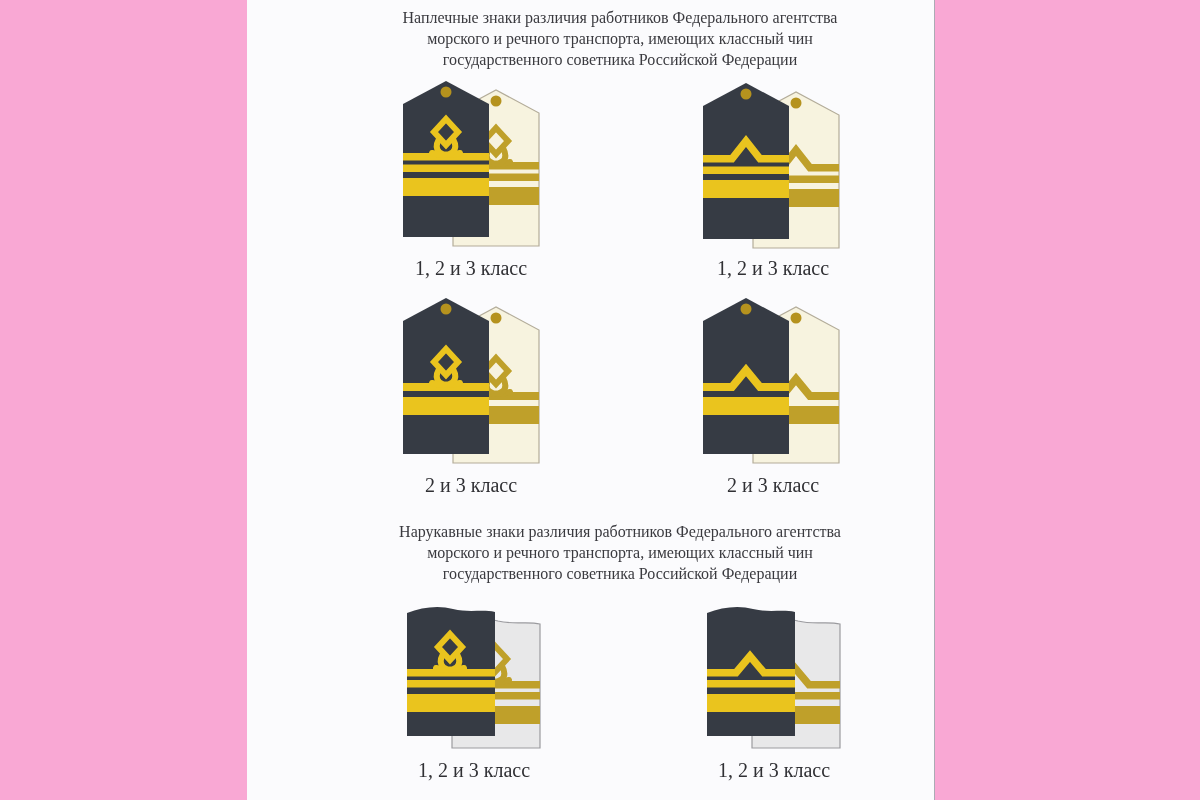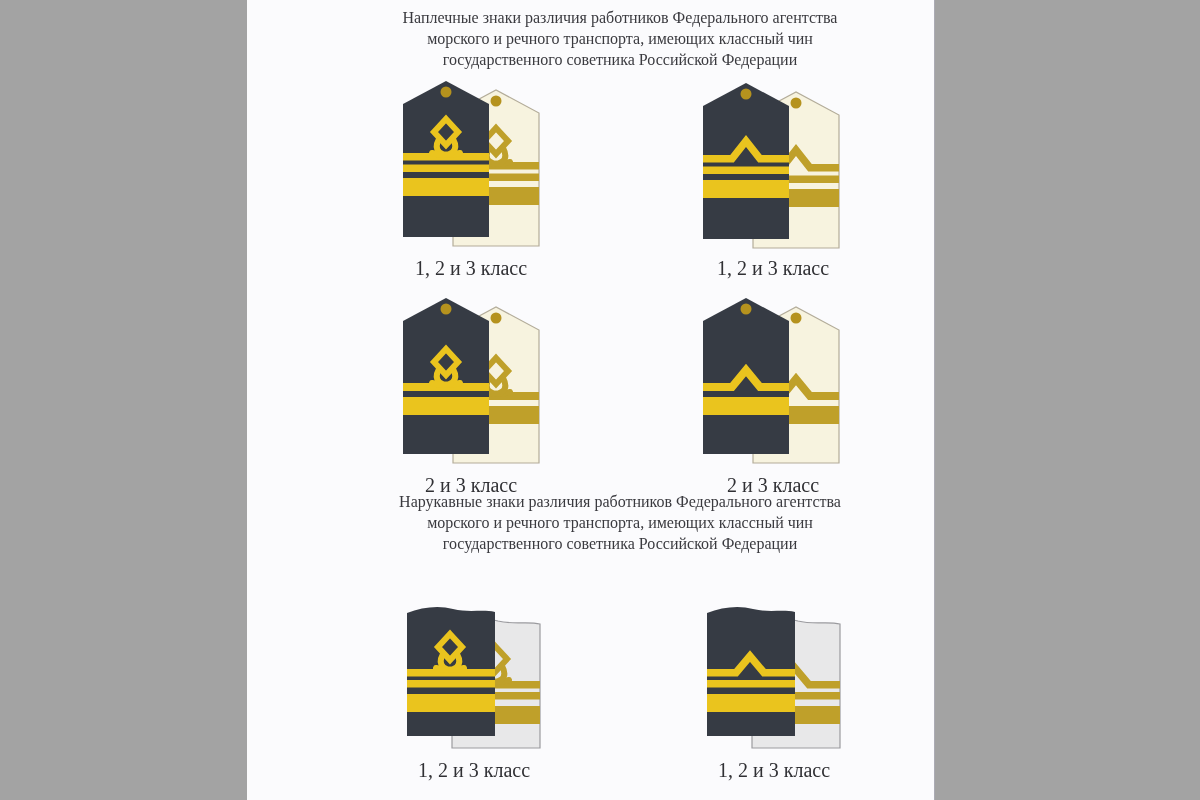--- a/index.html
+++ b/index.html
@@ -1,30 +1,30 @@
 <!DOCTYPE html>
 <html><head>
 <meta charset="utf-8">
 <style>
   html,body{margin:0;padding:0;}
   body{
     width:1200px;height:800px;overflow:hidden;background:#ffffff;
     font-family:"Liberation Serif","DejaVu Serif",serif;
   }
-  .canvas{position:relative;width:1200px;height:800px;background:#a3a3a3;}
+  .canvas{position:relative;width:1200px;height:800px;background:#f9a8d4;}
   .page-scan{
     position:absolute;left:247px;top:0;width:687px;height:800px;
     background:#fbfbfd;border-right:1px solid #ababb4;
   }
   .title{
     position:absolute;left:340px;width:560px;text-align:center;
     font-size:16px;line-height:21px;color:#3a3a3f;
   }
   .t1{top:7px;}
-  .t2{top:491px;}
+  .t2{top:521px;}
   .fig{position:absolute;}
   .caption{
     position:absolute;width:170px;text-align:center;
     font-size:20px;color:#303034;white-space:nowrap;
   }
   .cap0{left:386px;top:257px;}
   .cap1{left:688px;top:257px;}
   .cap2{left:386px;top:474px;}
   .cap3{left:688px;top:474px;}
   .cap4{left:389px;top:759px;}

